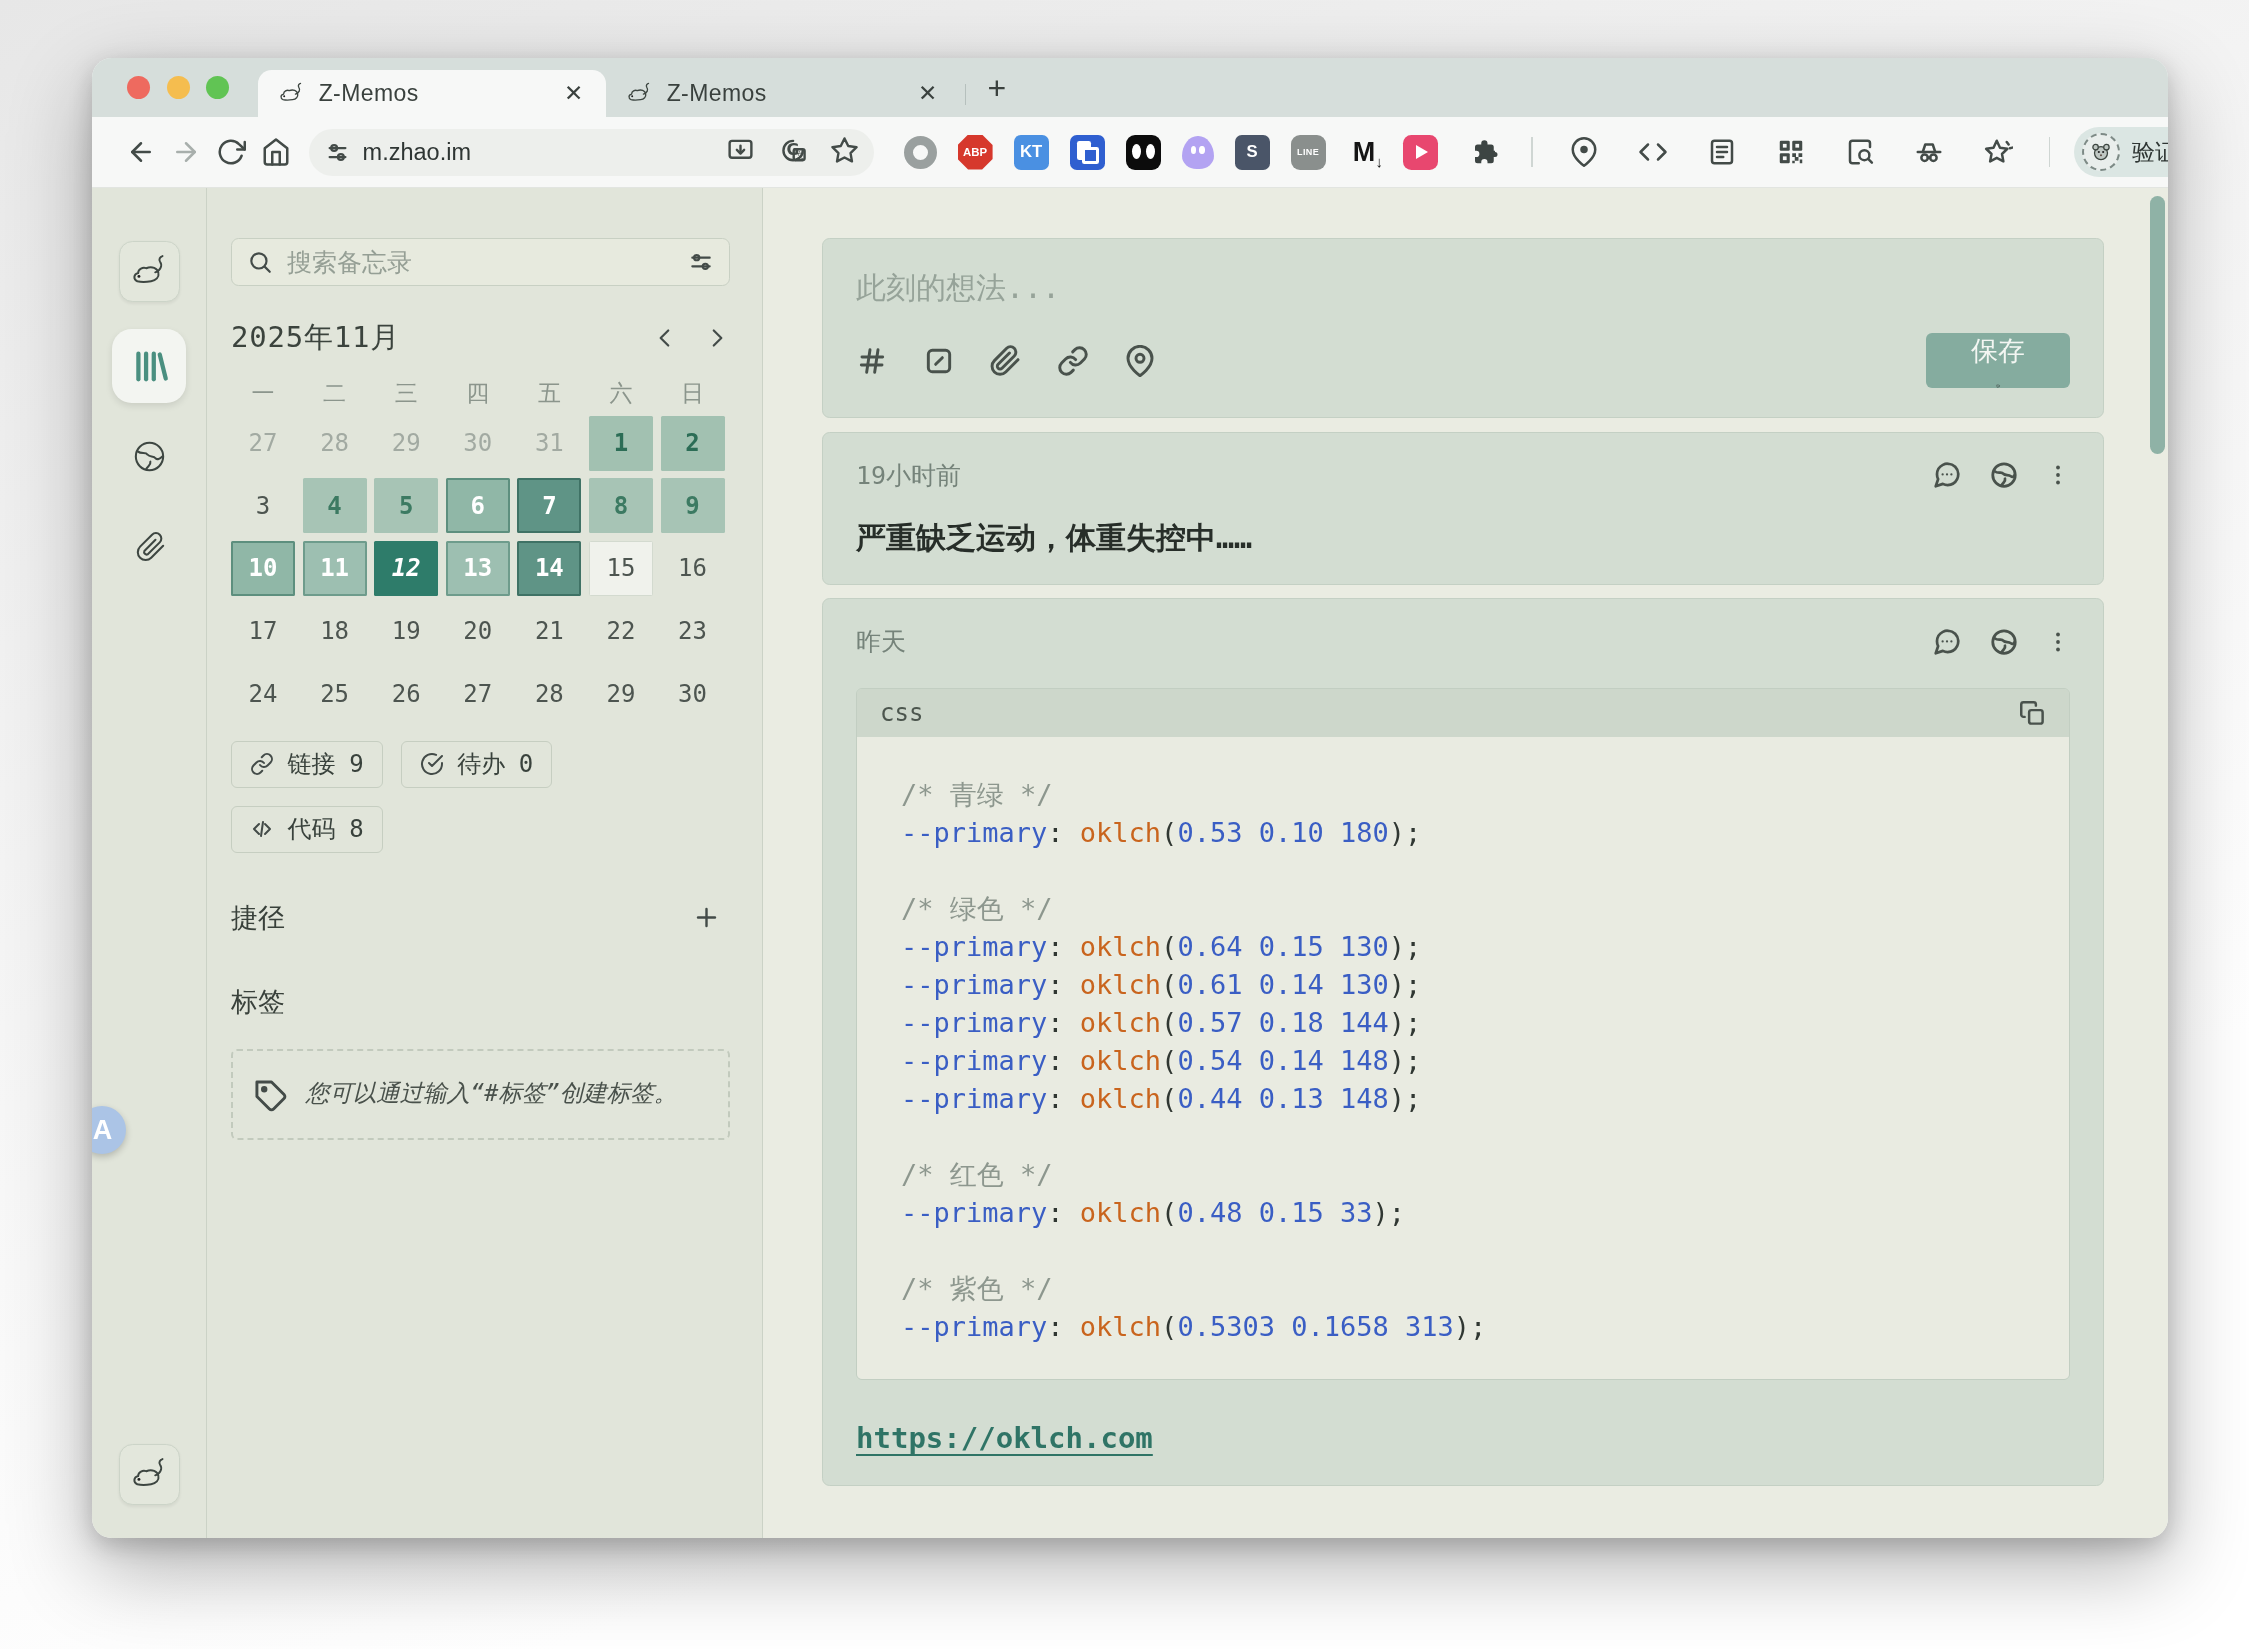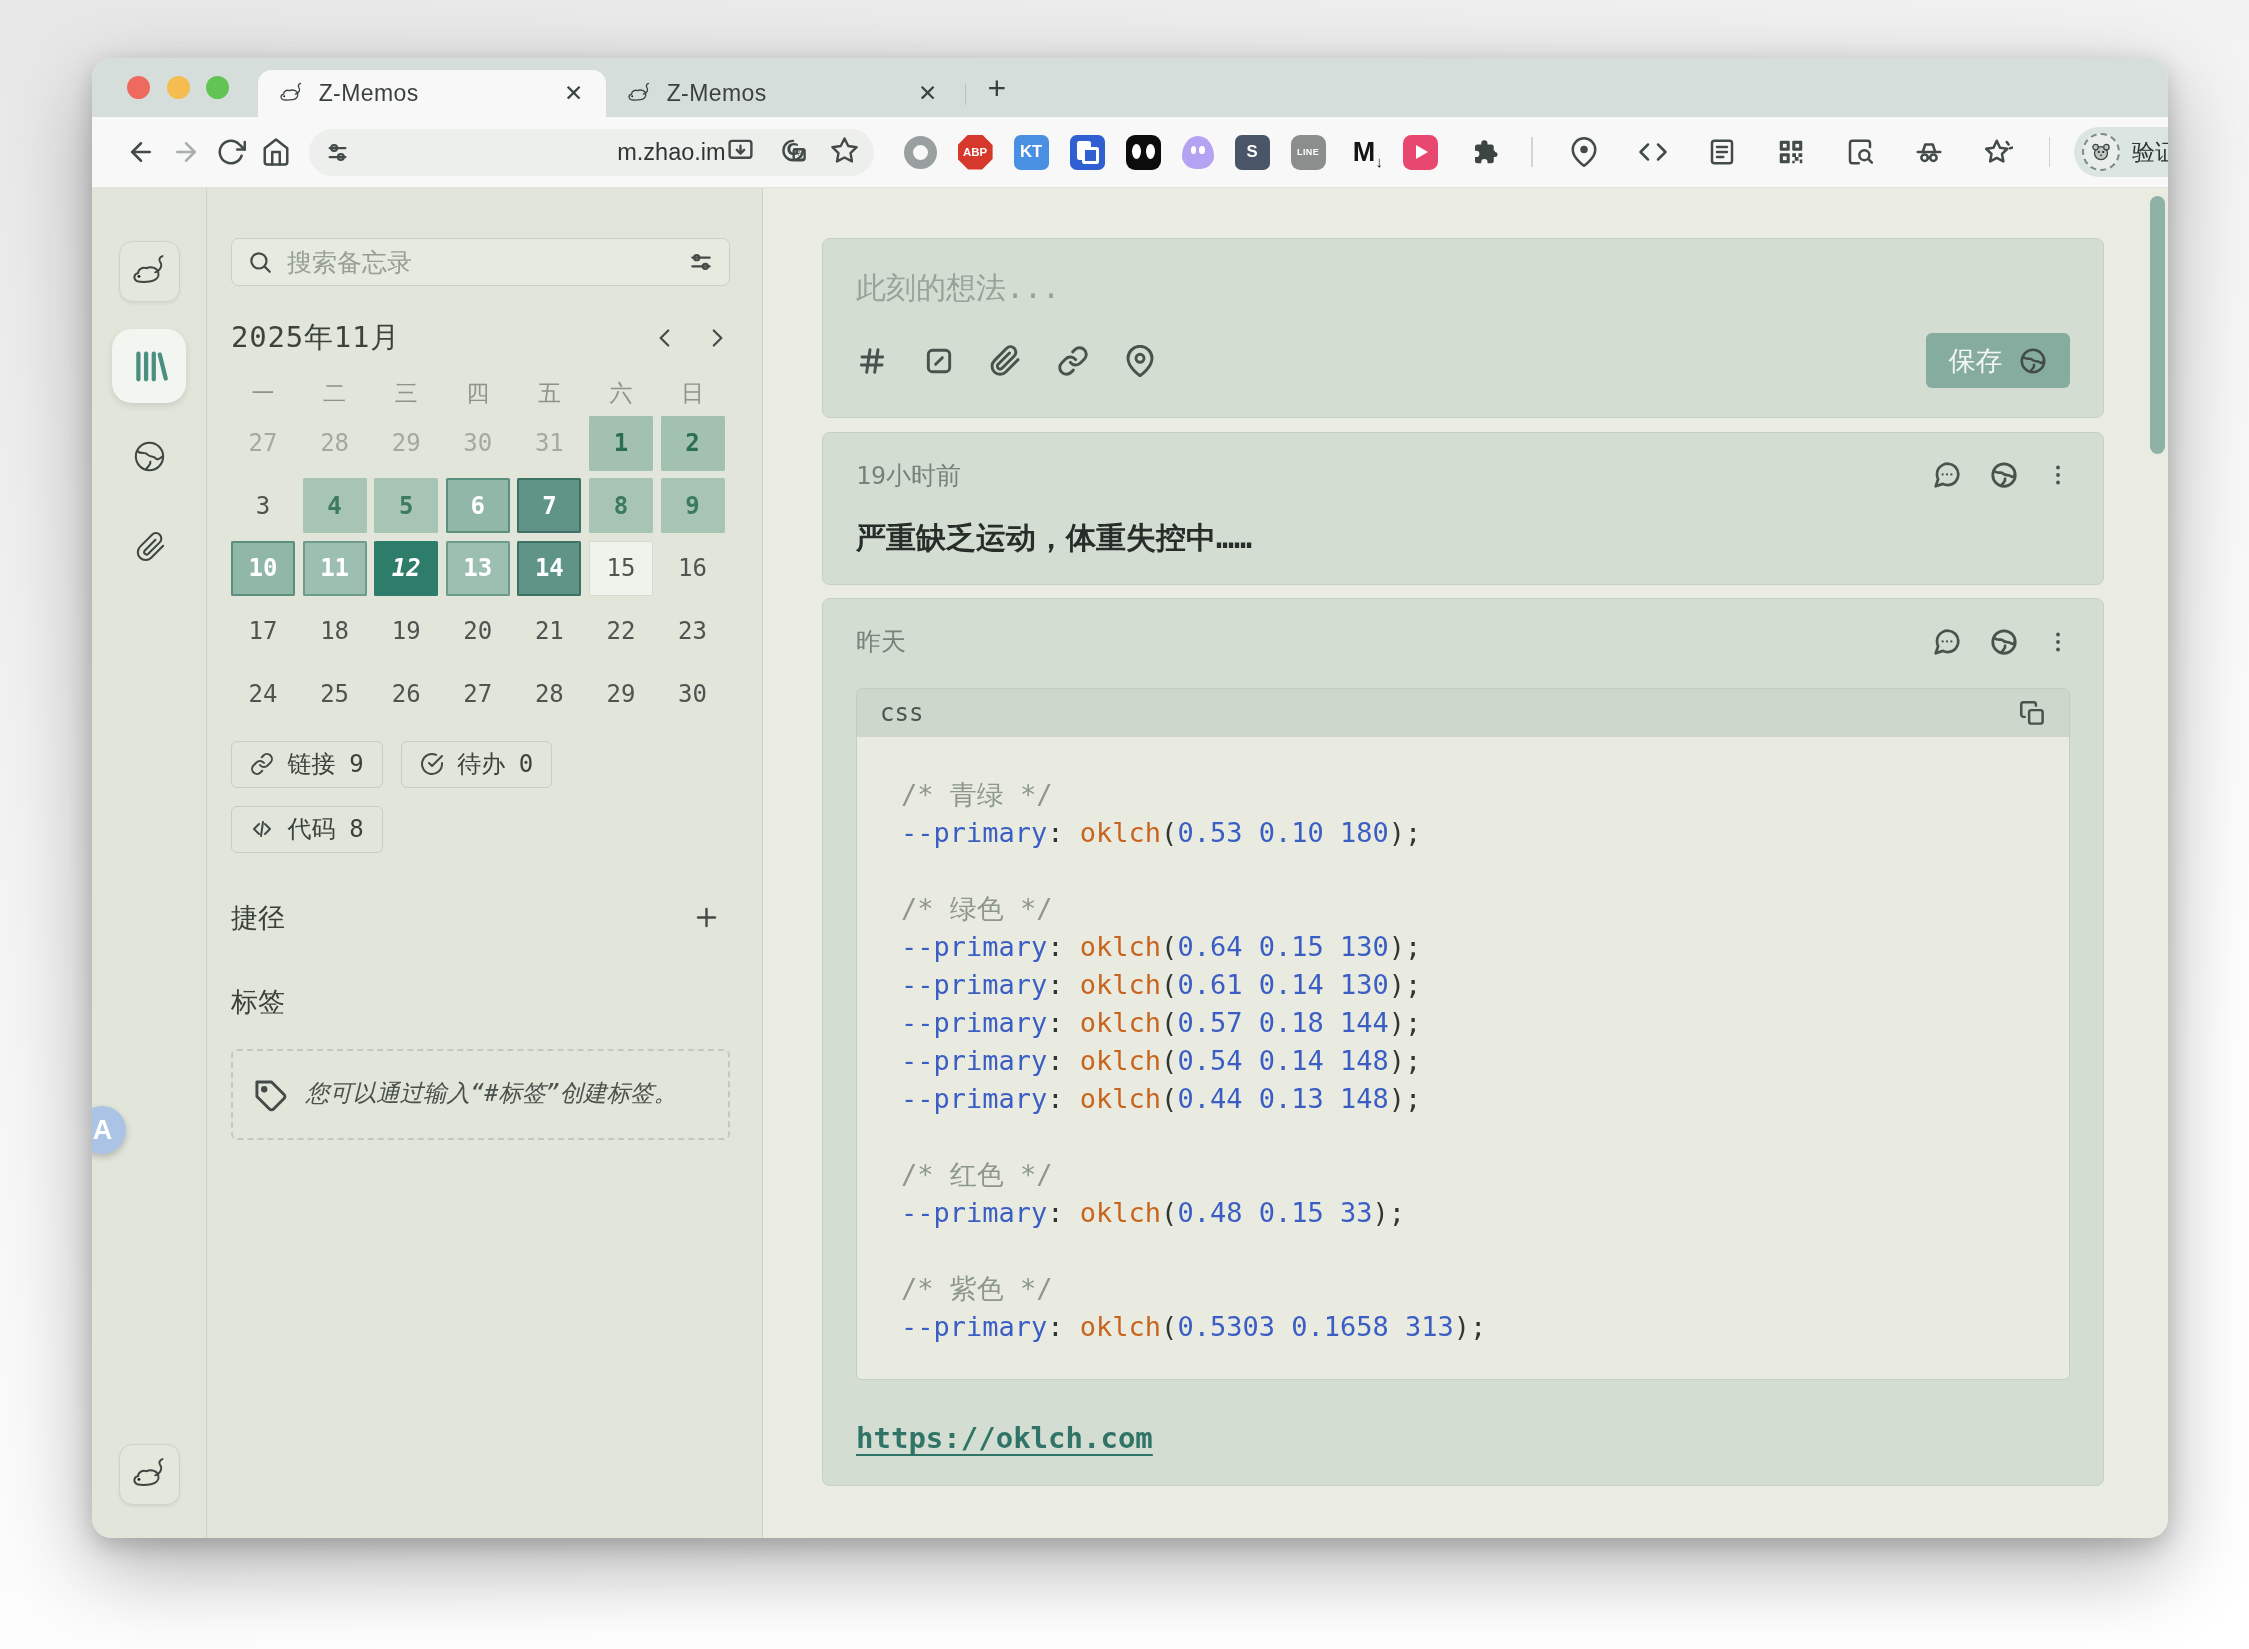--- a/index.html
+++ b/index.html
@@ -19,21 +19,21 @@
   .tab .ttitle{flex:1;font-size:23px;letter-spacing:0.4px;white-space:nowrap;overflow:hidden;}
   .tab .tclose{width:26px;height:26px;display:flex;align-items:center;justify-content:center;font-size:23px;color:#3a413e;}
   .tabsep{width:1.5px;height:21px;background:#b6c0bd;margin:0 10.6px 12px 4.5px;}
   .newtab{font-size:32px;color:#3a413e;margin-bottom:6px;padding:0 10.6px;line-height:45px;}
   
   .toolbar{height:71px;background:#f7f8f7;display:flex;align-items:center;padding:0 23px 0 26px;box-sizing:border-box;border-bottom:1.5px solid #e2e5e1;}
   .tbtn{width:45px;height:45px;display:flex;align-items:center;justify-content:center;flex:0 0 auto;border-radius:50%;}
   .tbtn svg{width:30px;height:30px;}
   .ic{stroke:#434b48;fill:none;stroke-width:2;stroke-linecap:round;stroke-linejoin:round;}
   .ic.dis{stroke:#a8afac;}
-  .urlpill{height:47px;background:#edefec;border-radius:23.5px;display:flex;align-items:center;flex:0 0 auto;width:565px;padding:0 15px;box-sizing:border-box;margin-left:10.6px;text-align:right;}
+  .urlpill{height:47px;background:#edefec;border-radius:23.5px;display:flex;align-items:center;flex:0 0 auto;width:565px;padding:0 15px;box-sizing:border-box;margin-left:10.6px;}
   .urlpill .tune{width:27px;height:27px;margin-right:12px;flex:0 0 auto;}
   .urltext{font-size:23.5px;color:#2e3533;flex:1;}
   .pillicons{display:flex;gap:23px;align-items:center;}
   .pillicons svg{width:29px;height:29px;}
   .extrow{display:flex;align-items:center;gap:21px;margin-left:30px;}
   .ext{width:35px;height:35px;display:flex;align-items:center;justify-content:center;position:relative;flex:0 0 auto;
        font-family:"Liberation Sans",sans-serif;}
   .ext-ring{border:9px solid #9aa09f;border-radius:50%;width:15px;height:15px;box-sizing:content-box;}
   .ext-octagon{background:var(--bg);clip-path:polygon(30% 0,70% 0,100% 30%,100% 70%,70% 100%,30% 100%,0 70%,0 30%);color:#fff;font-weight:bold;font-size:11.4px;}
   .ext-square{background:var(--bg);border-radius:6.8px;color:#fff;font-weight:bold;font-size:16.7px;}
@@ -101,21 +101,21 @@
   .taghint .ht{font-size:23.5px;font-style:italic;color:#49514b;line-height:1.6;}
   
   .main{flex:1;background:#eaece2;padding:50px 64px 0 59px;box-sizing:border-box;position:relative;overflow:hidden;}
   .card{background:#d3ddd2;border:1.5px solid #c4d0c4;border-radius:7.6px;box-sizing:border-box;}
   .composer{height:180px;padding:29px 33px;display:flex;flex-direction:column;justify-content:space-between;}
   .placeholder{font-size:30px;color:#96a399;}
   .composer-foot{display:flex;align-items:center;}
   .cicons{display:flex;gap:35px;align-items:center;}
   .cicons svg{width:32px;height:32px;}
   .mic{stroke:#49524c;fill:none;stroke-width:2.2;stroke-linecap:round;stroke-linejoin:round;}
-  .savebtn{margin-left:auto;width:144px;height:55px;background:#85ac9f;border-radius:6px;display:flex;align-items:center;justify-content:center;gap:15px;color:#f3f6f2;font-size:27px;font-family:inherit;}
+  .savebtn{margin-left:auto;width:144px;height:55px;background:#85ac9f;border-radius:6px;display:flex;align-items:center;justify-content:center;gap:15px;color:#f3f6f2;font-size:27px;font-family:inherit;flex-direction:column;}
   .savebtn svg{width:30px;height:30px;}
   .memo{margin-top:13.6px;padding:26px 33px 30px 33px;}
   .memohead{display:flex;align-items:center;}
   .mtime{font-size:25px;color:#75837a;}
   .micons{margin-left:auto;display:flex;gap:27px;align-items:center;}
   .micons svg{width:30px;height:30px;}
   .mtext{margin-top:26px;font-size:30px;font-weight:bold;color:#272e29;}
   .codeblock{margin-top:30px;border:1.5px solid #c2cec2;border-radius:6px;overflow:hidden;}
   .codehead{height:48px;background:#cdd7cb;display:flex;align-items:center;padding:0 23px;box-sizing:border-box;}
   .codelang{font-size:24px;color:#4c564e;}

